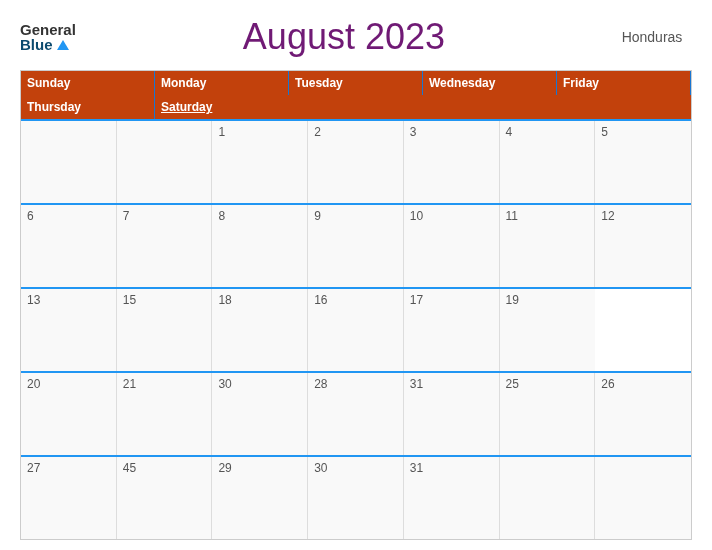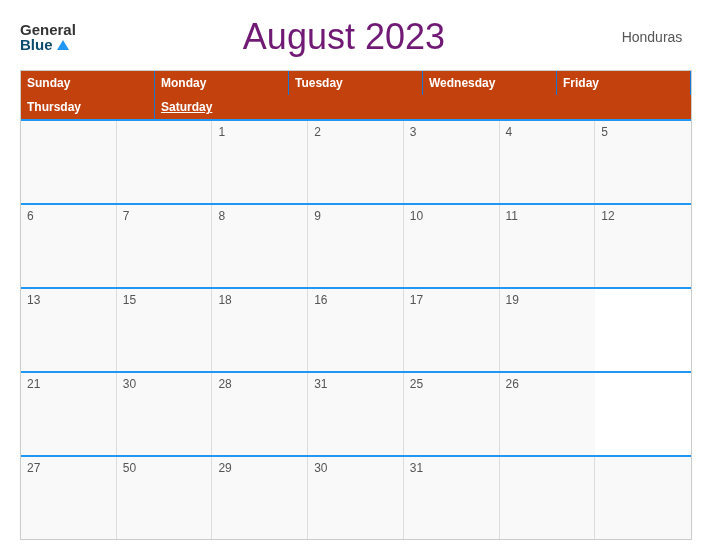--- a/index.html
+++ b/index.html
@@ -223,20 +223,23 @@
           </div>
           <div class="day-cell">
             <span class="day-number">17</span>
           </div>
           <div class="day-cell">
             <span class="day-number">19</span>
           </div>
         </div>
         <div class="week">
           <div class="day-cell">
+            <span class="day-number">20</span>
+          </div>
+          <div class="day-cell">
             <span class="day-number">21</span>
           </div>
           <div class="day-cell">
             <span class="day-number">30</span>
           </div>
           <div class="day-cell">
             <span class="day-number">28</span>
           </div>
           <div class="day-cell">
             <span class="day-number">31</span>
@@ -246,21 +249,21 @@
           </div>
           <div class="day-cell">
             <span class="day-number">26</span>
           </div>
         </div>
         <div class="week">
           <div class="day-cell">
             <span class="day-number">27</span>
           </div>
           <div class="day-cell">
-            <span class="day-number">50</span>
+            <span class="day-number">45</span>
           </div>
           <div class="day-cell">
             <span class="day-number">29</span>
           </div>
           <div class="day-cell">
             <span class="day-number">30</span>
           </div>
           <div class="day-cell">
             <span class="day-number">31</span>
           </div>

